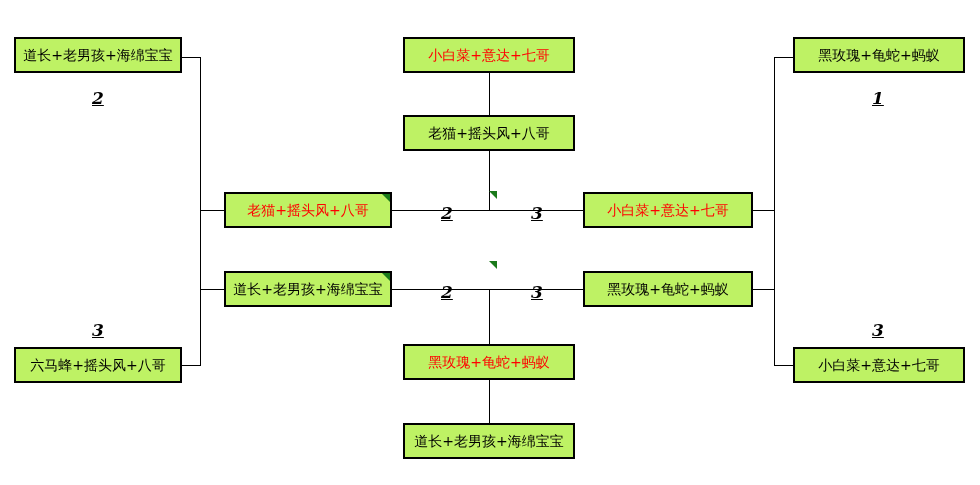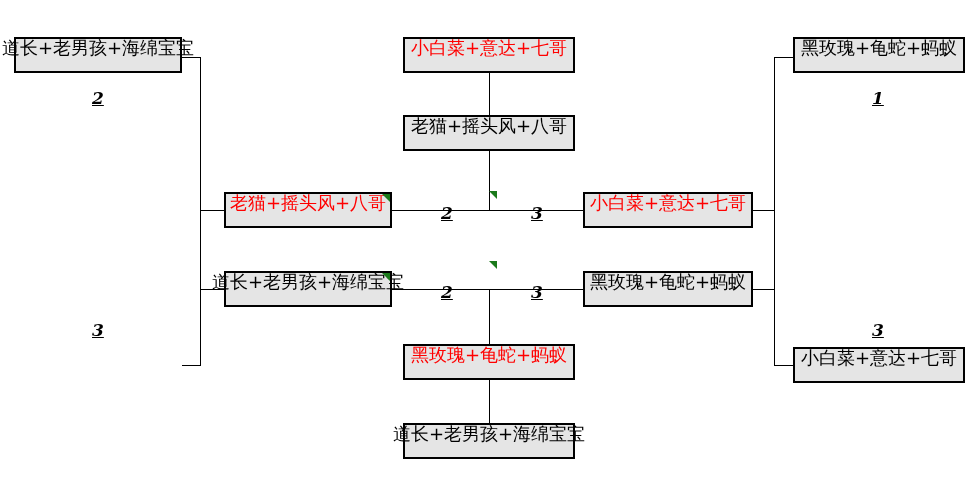--- a/index.html
+++ b/index.html
@@ -12,25 +12,25 @@
     width: 980px;
     height: 485px;
     background: #ffffff;
     font-family: "DejaVu Sans", "Liberation Sans", sans-serif;
     overflow: hidden;
   }
   .node {
     position: absolute;
     box-sizing: border-box;
     border: 2px solid #000000;
-    background: #e5e5e5;
+    background: #bef264;
     display: flex;
-    align-items: flex-start;
+    align-items: center;
     justify-content: center;
-    font-size: 18px;
+    font-size: 14px;
     line-height: 1;
     color: #000000;
     white-space: nowrap;
     z-index: 3;
   }
   .node.red { color: #ff0000; }
 
   
   .marker {
     position: absolute;
@@ -90,20 +90,23 @@
   <div class="line-h" style="left:774px; top:365px; width:19px;"></div>
   <div class="line-h" style="left:751px; top:210px; width:24px;"></div>
   <div class="line-h" style="left:751px; top:289px; width:24px;"></div>
 
   <div class="node" style="left:14px; top:37px; width:168px; height:36px;">
     <span>道长+老男孩+海绵宝宝</span>
   </div>
   <div class="score" style="left:92px; top:88px;">2</div>
 
   <div class="score" style="left:92px; top:320px;">3</div>
+  <div class="node" style="left:14px; top:347px; width:168px; height:36px;">
+    <span>六马蜂+摇头风+八哥</span>
+  </div>
 
   <div class="node red" style="left:224px; top:192px; width:168px; height:36px;">
     <span>老猫+摇头风+八哥</span>
     <span class="marker" style="right:0px; top:0px;"></span>
   </div>
 
   <div class="node" style="left:224px; top:271px; width:168px; height:36px;">
     <span>道长+老男孩+海绵宝宝</span>
     <span class="marker" style="right:0px; top:0px;"></span>
   </div>

